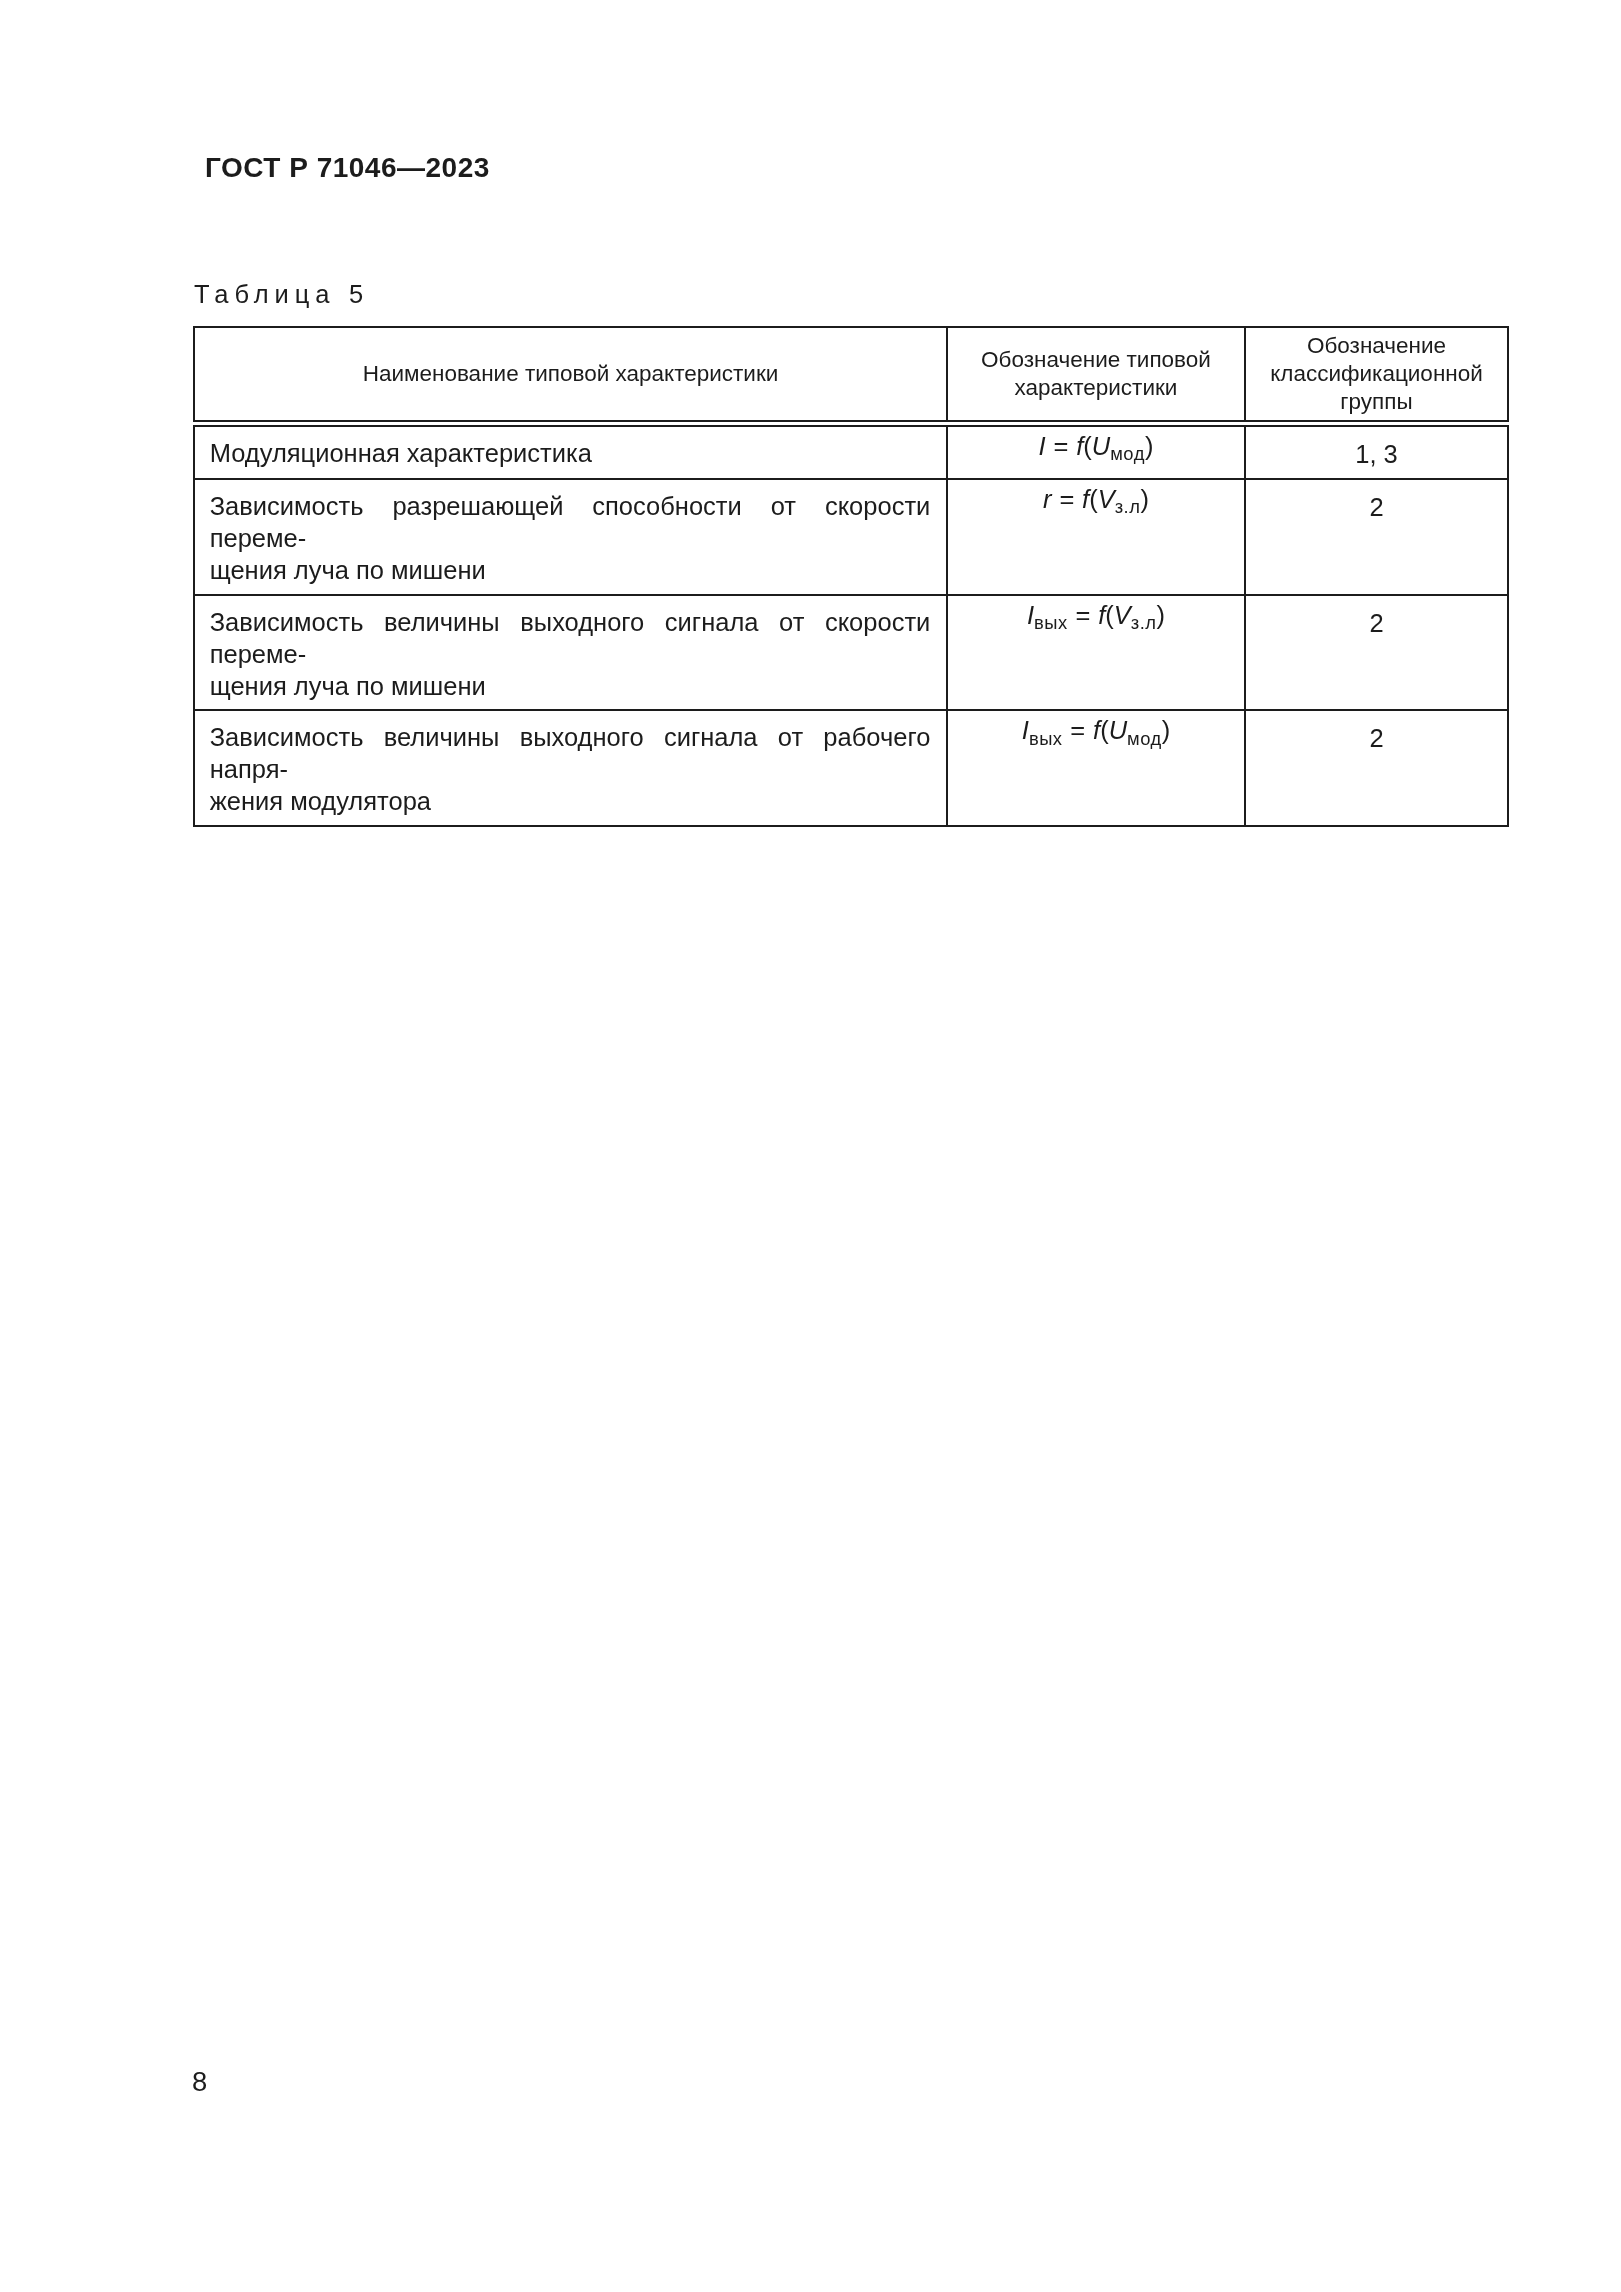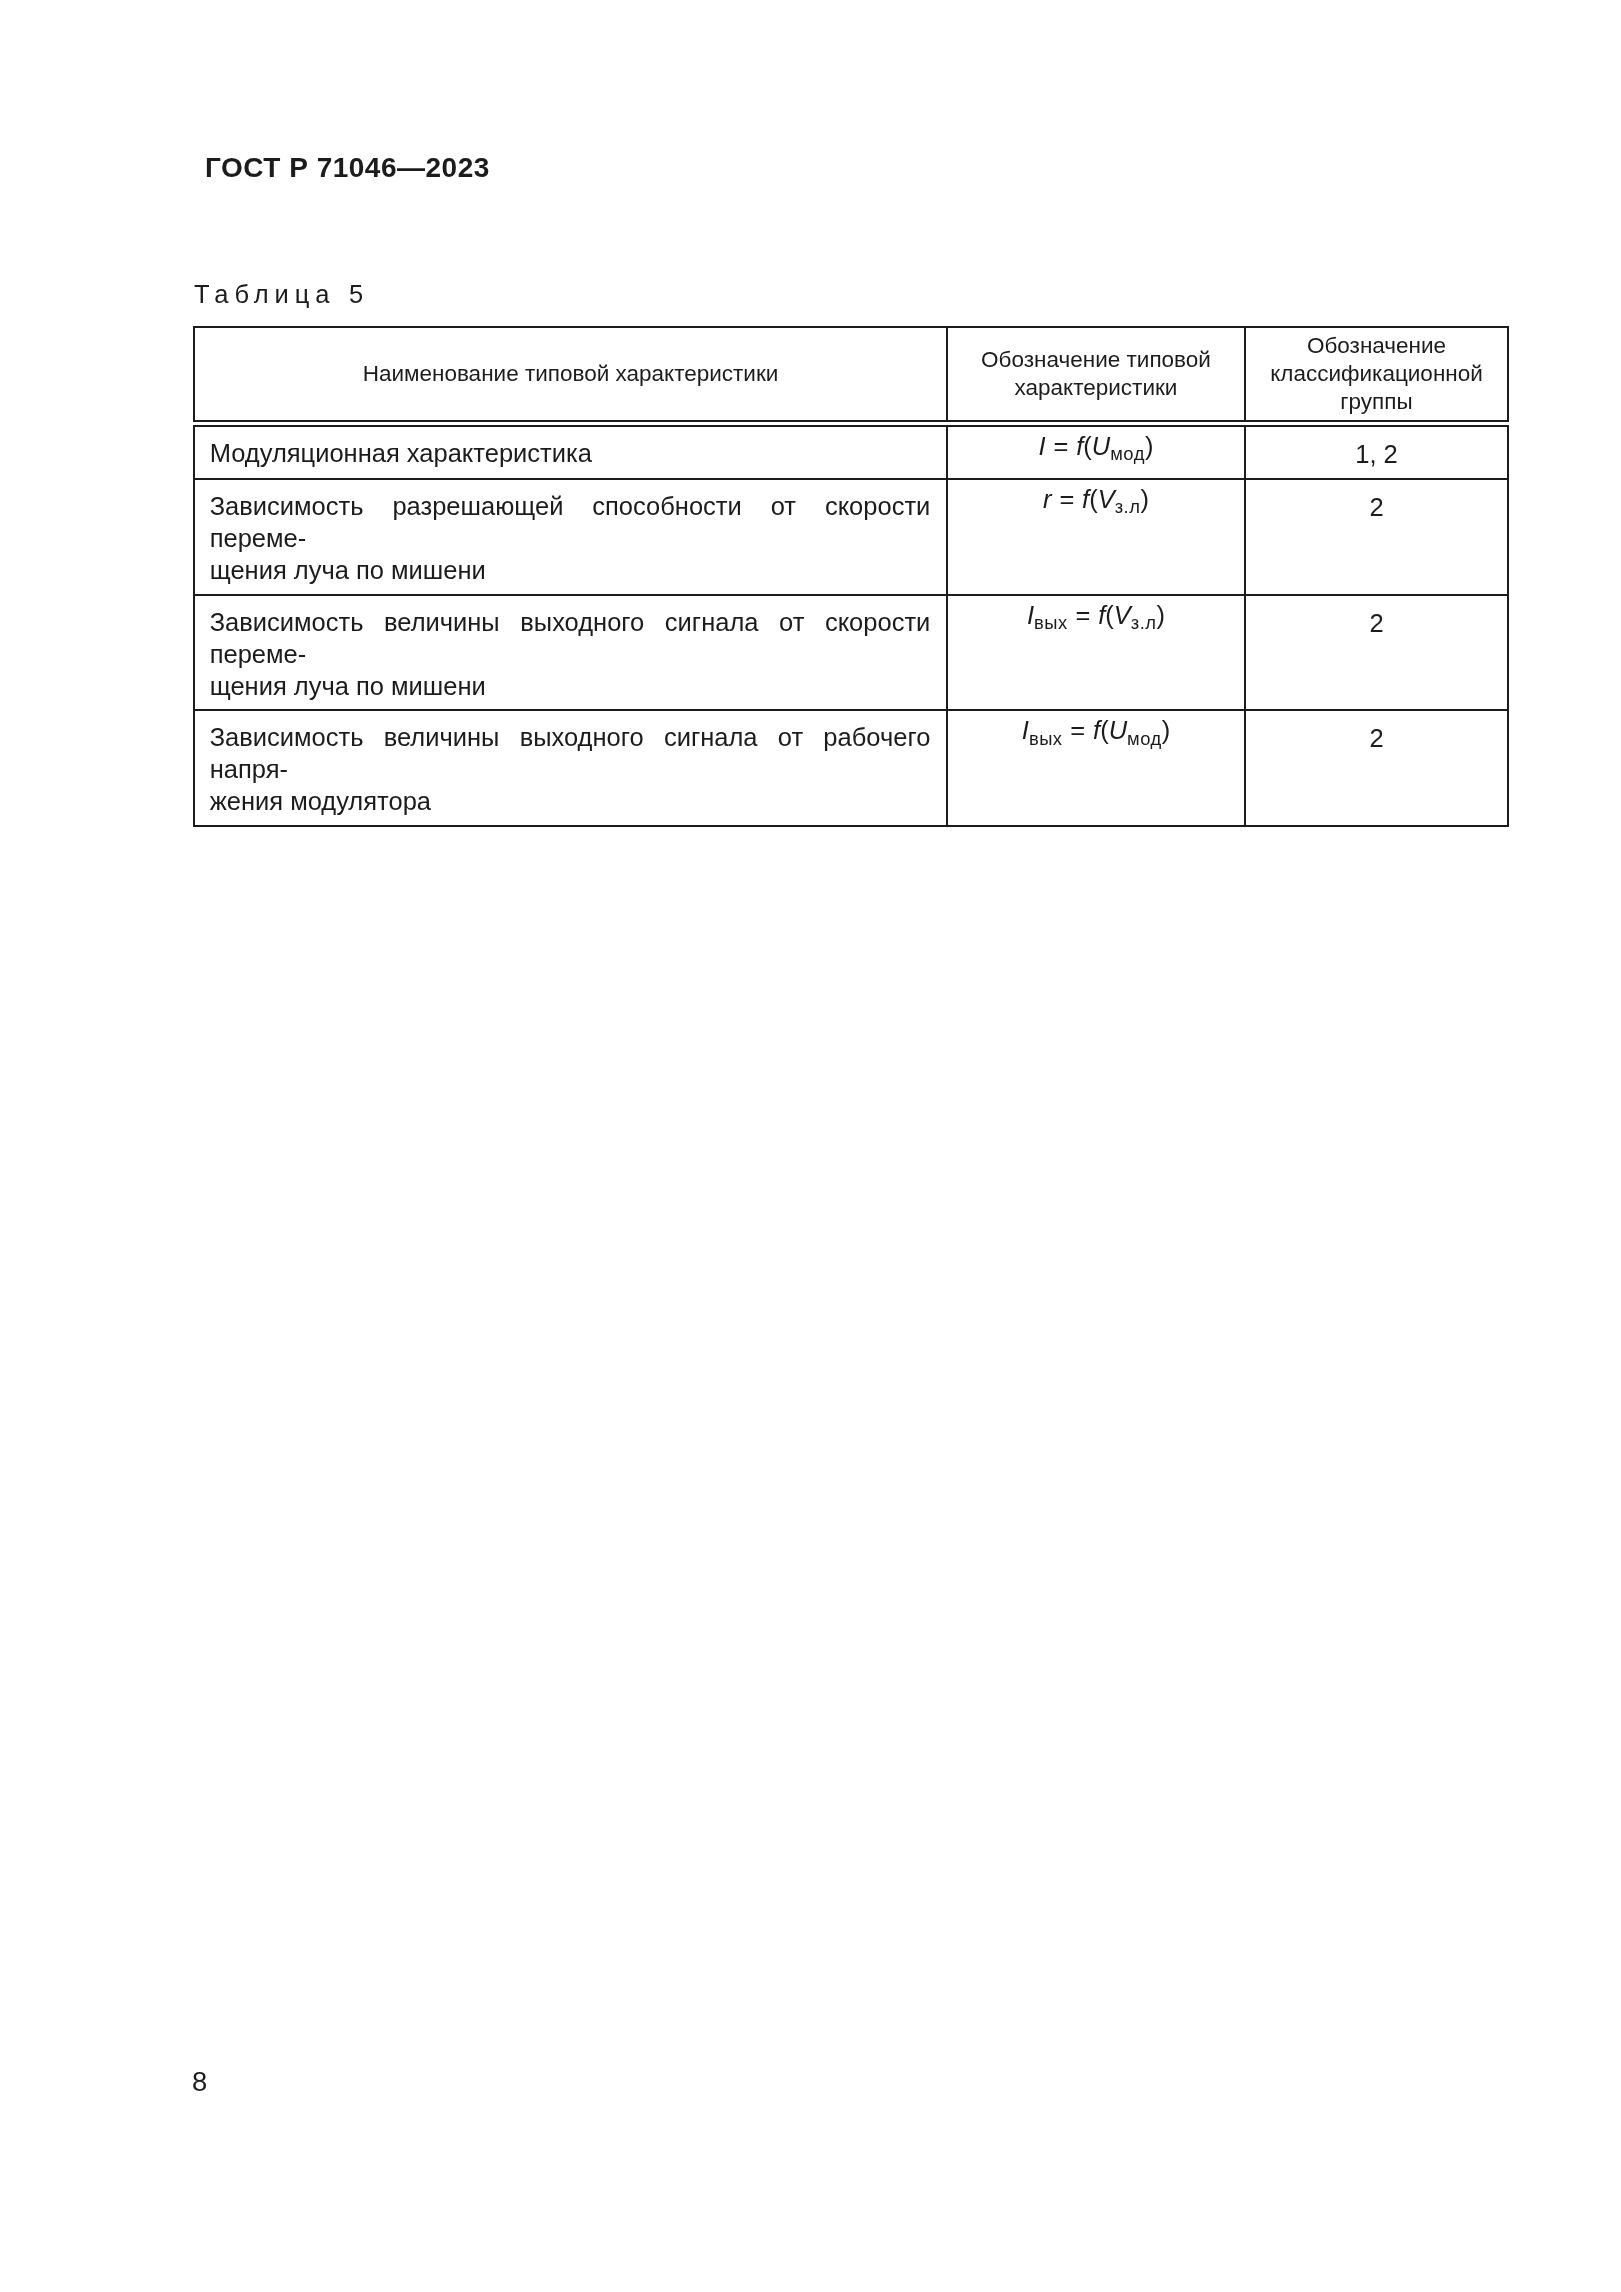--- a/index.html
+++ b/index.html
@@ -146,21 +146,21 @@
       </tr>
     </thead>
     <tbody>
 
       <tr>
         <td class="c-name">
           <div class="nline">Модуляционная характеристика</div>
           <div class="nline"></div>
         </td>
         <td class="c-formula"><span class="math"><span class="iv">I</span><sub class="fsub"></sub><span class="eq">=</span><span class="iv">f</span><span>(</span><span class="iv">U</span><sub class="fsub">мод</sub><span>)</span></span></td>
-        <td class="c-group">1, 2</td>
+        <td class="c-group">1, 3</td>
       </tr>
 
 
       <tr>
         <td class="c-name">
           <div class="jline">Зависимость разрешающей способности от скорости переме-</div>
           <div class="nline">щения луча по мишени</div>
         </td>
         <td class="c-formula"><span class="math"><span class="iv">r</span><sub class="fsub"></sub><span class="eq">=</span><span class="iv">f</span><span>(</span><span class="iv">V</span><sub class="fsub">з.л</sub><span>)</span></span></td>
         <td class="c-group">2</td>

